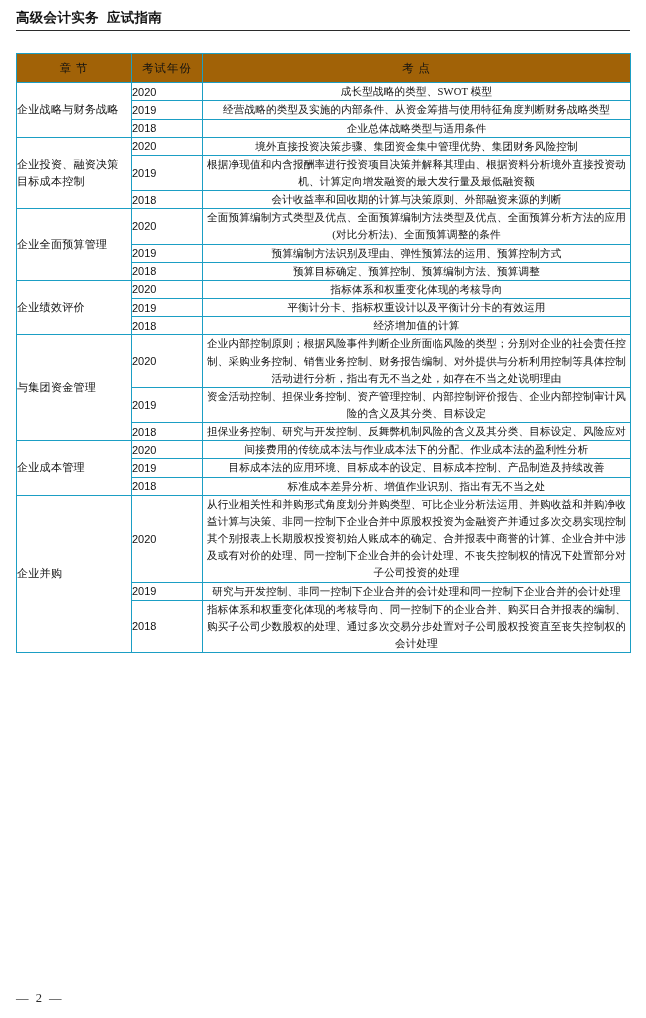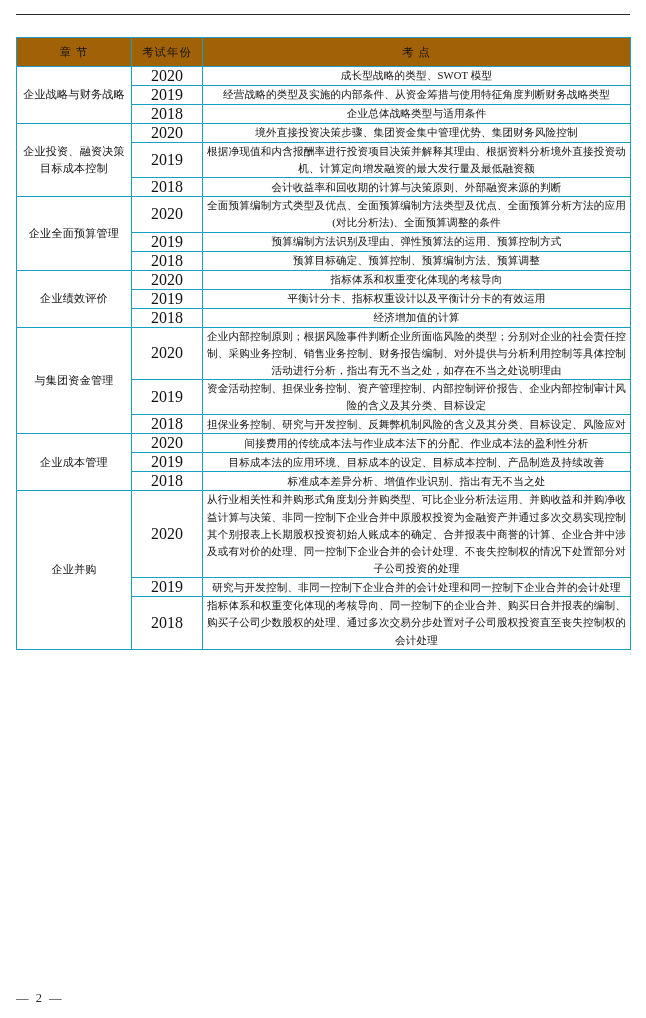--- a/index.html
+++ b/index.html
@@ -71,36 +71,35 @@
     height: 28px;
     text-align: center;
     font-weight: normal;
     font-size: 11.4px;
     letter-spacing: 1px;
     color: #111111;
   }
 
   
   td.chapter {
-    text-align: center;
+    text-align: left;
     font-size: 11.1px;
     letter-spacing: 0.2px;
     color: #111111;
     padding: 2px 4px;
     line-height: 1.55;
     margin-left: 14px;
   }
   td.chapter .ch-line { display: block; white-space: nowrap; }
 
   
   td.year {
-    text-align: center;
-    font-size: 16px;
-    color: #111111;
-    font-family: Liberation Serif, serif;
+    font-size: 11px;
+    color: #111111;
+    font-family: Liberation Sans, sans-serif;
   }
 
   
   td.point {
     text-align: center;
     padding: 5px 7px 5px 9px;
     line-height: 1.62;
     font-size: 10.6px;
     letter-spacing: 0.15px;
     color: #111111;
@@ -122,20 +121,21 @@
     letter-spacing: 2px;
     font-family: "Liberation Serif", "DejaVu Serif", serif;
   }
 </style>
 </head>
 <body>
 
 <div class="page">
 
   <div class="page-header">
+    <div class="header-title">高级会计实务  应试指南</div>
     <div class="header-rule"></div>
   </div>
 
   <div class="table-wrap">
     <table class="kaodian">
       <colgroup>
         <col class="c-chapter">
           <col class="c-year">
           <col class="c-point">
       </colgroup>

